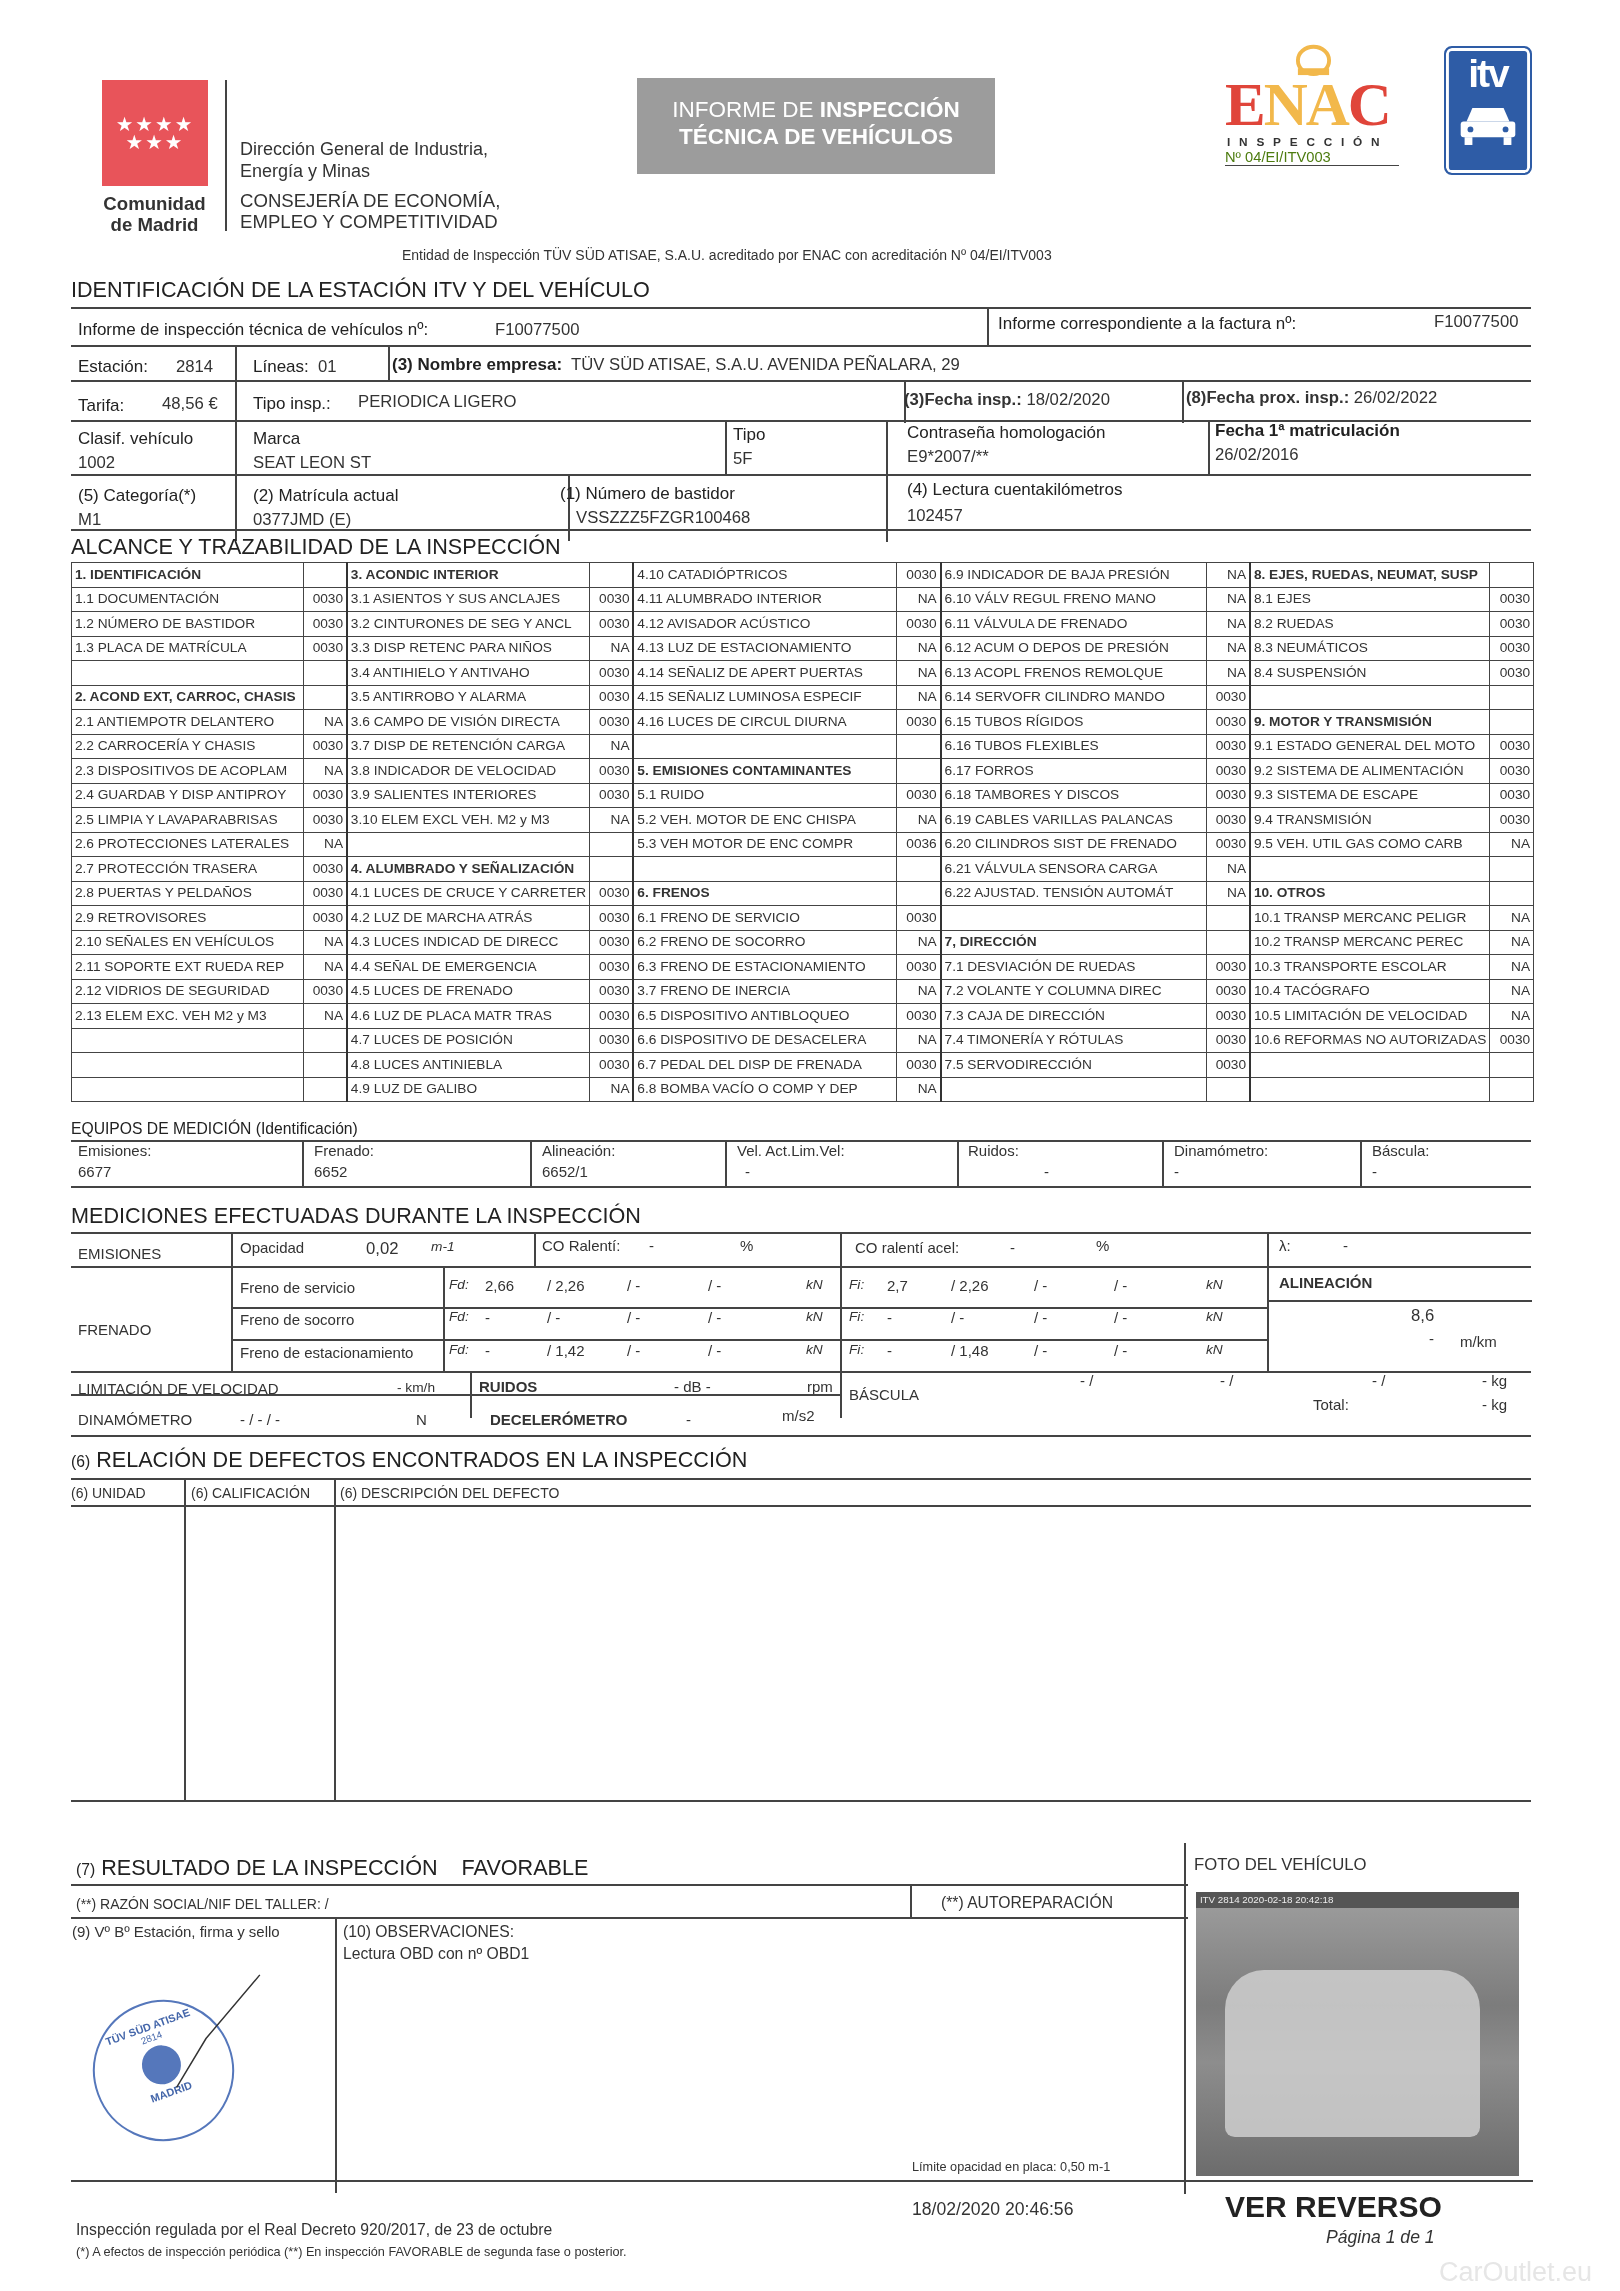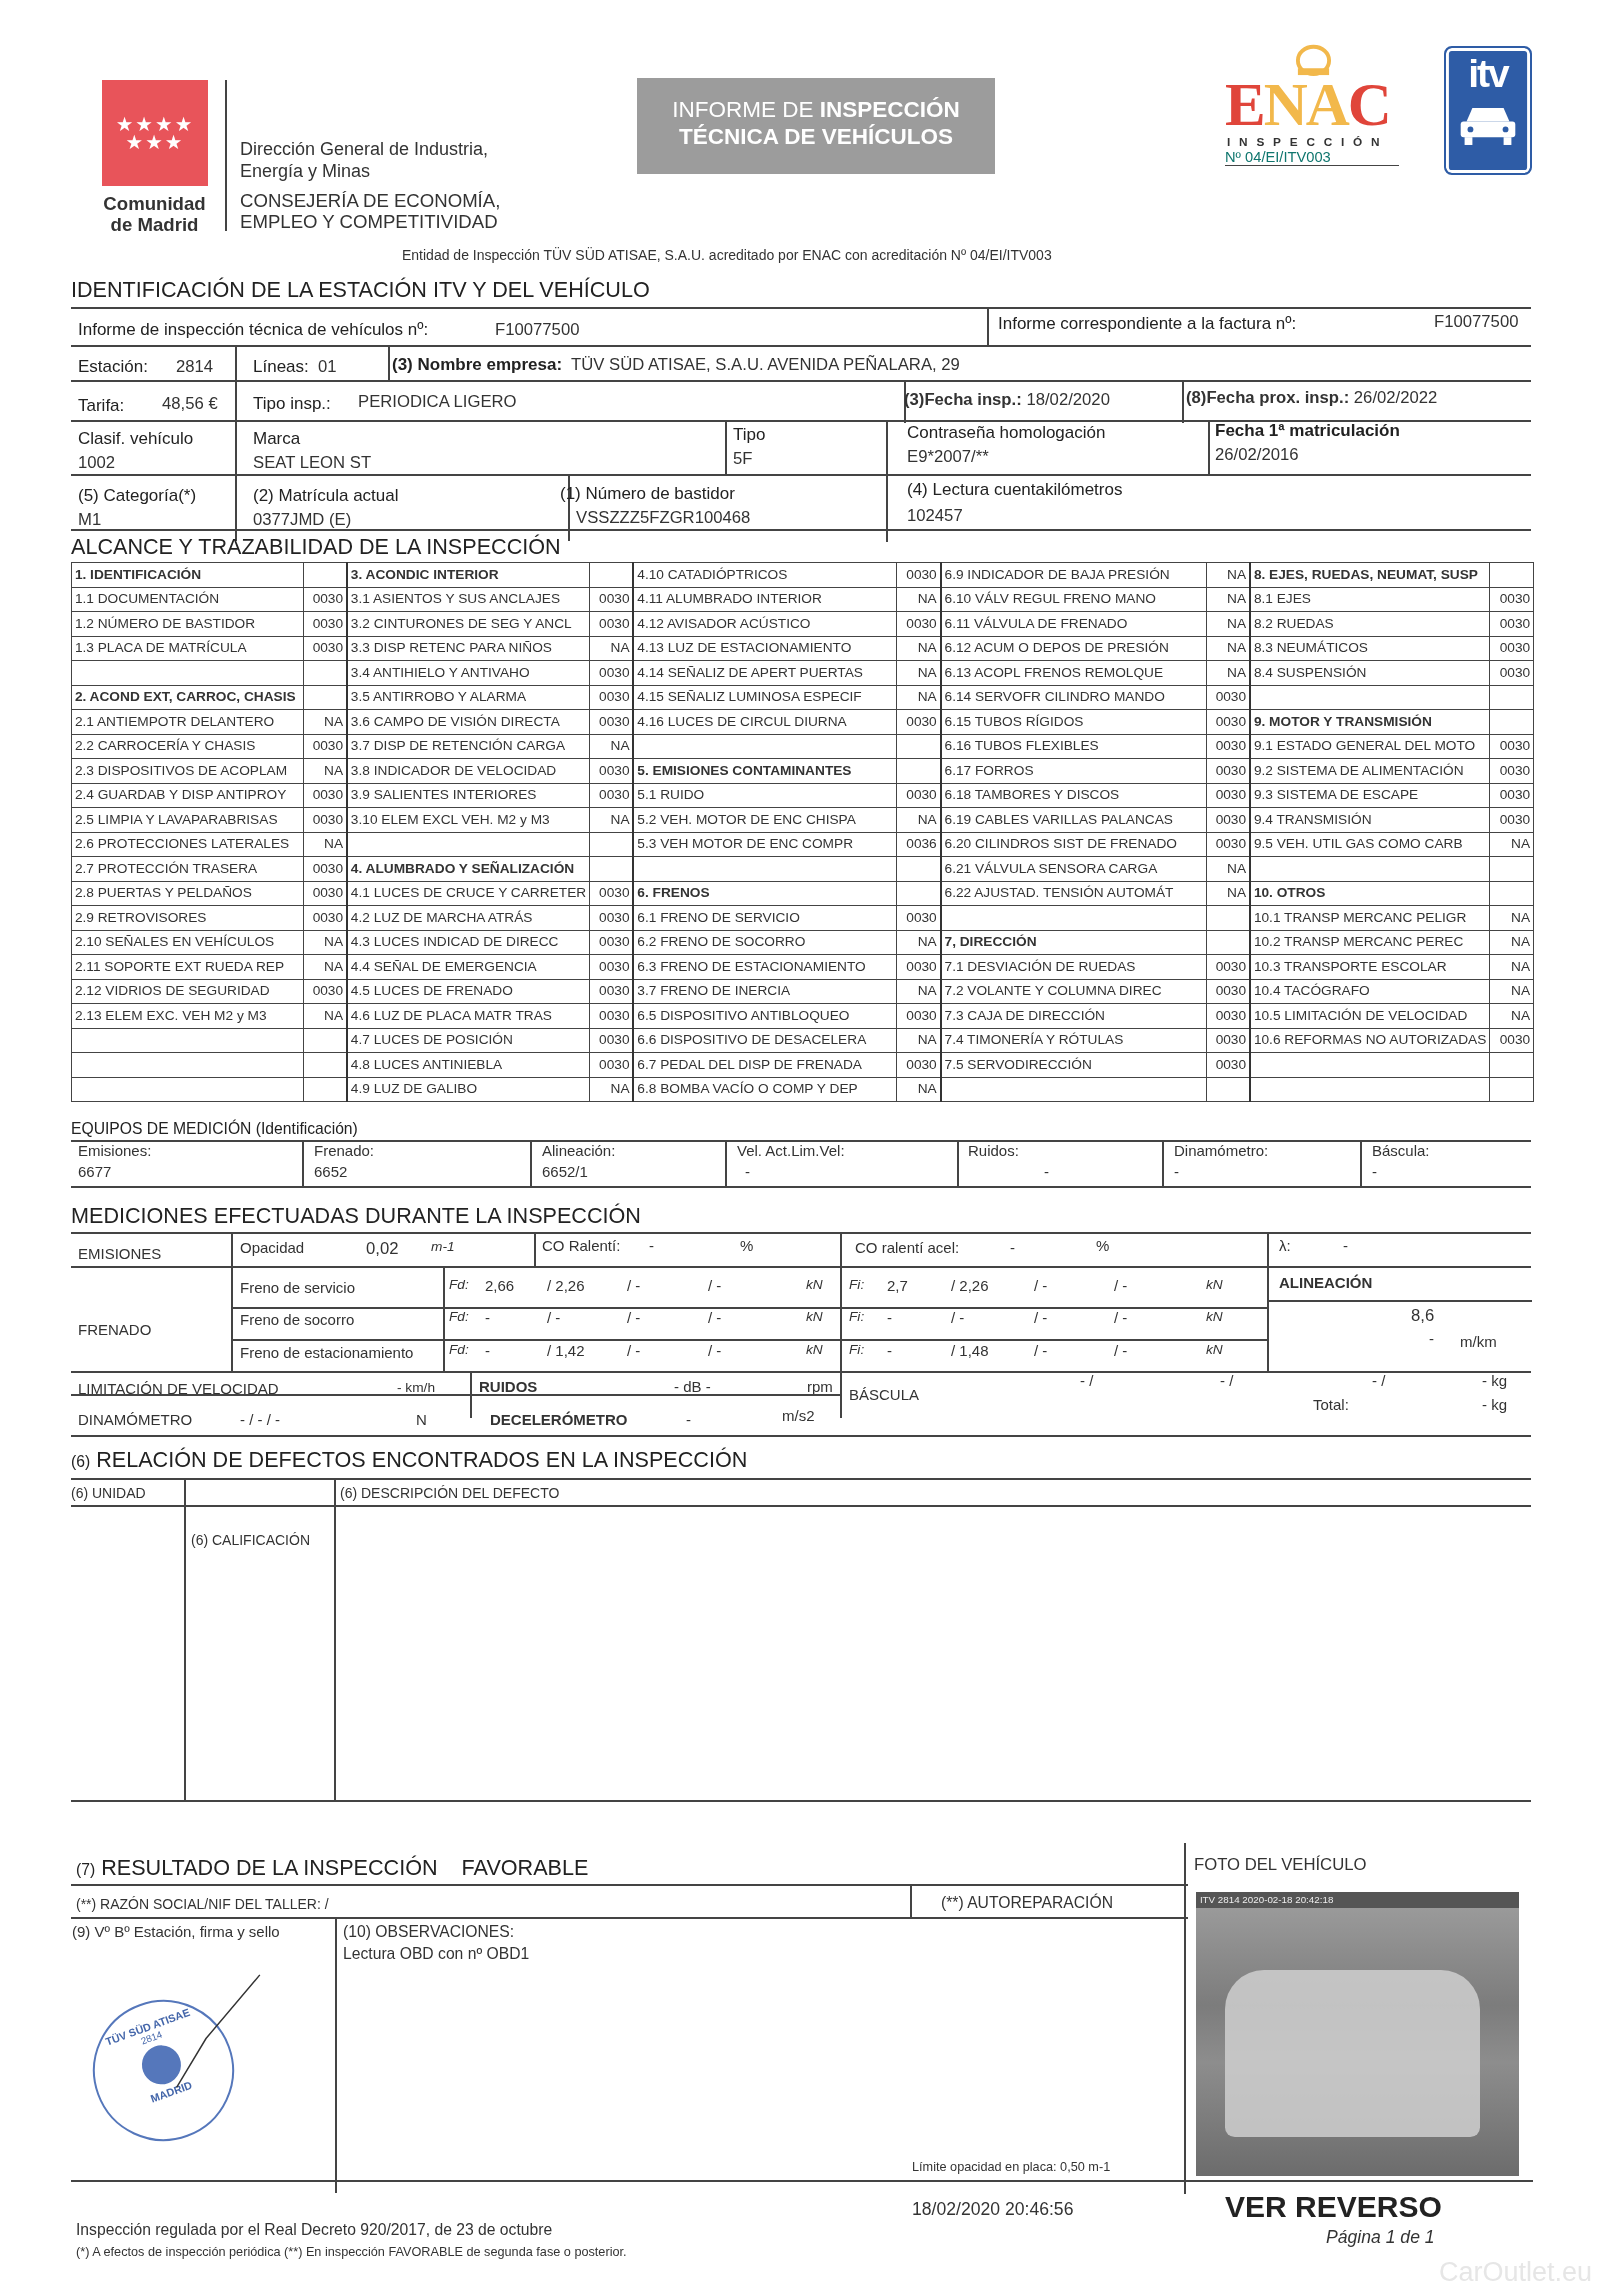--- a/index.html
+++ b/index.html
@@ -70,21 +70,21 @@
 </div>
 <div class="abs enac">
   <svg width="176" height="39" style="position:absolute;left:59px;top:0px;" viewBox="0 0 180 40">
     <ellipse cx="30" cy="22" rx="16" ry="14" fill="none" stroke="#f2b84b" stroke-width="4"></ellipse>
     <rect x="14" y="30" width="32" height="7" fill="#f2b84b"></rect>
   </svg>
   <div style="position:absolute;left:0;top:35px;font-family:'Liberation Serif',serif;font-weight:bold;font-size:61px;line-height:61px;letter-spacing:-2px;">
     <span style="color:#e0453a">E</span><span style="color:#f2b84b">NA</span><span style="color:#e0453a">C</span>
   </div>
   <div style="position:absolute;left:2px;top:96px;font-size:11.8px;font-weight:bold;letter-spacing:8.8px;color:#333;">INSPECCIÓN</div>
-  <div style="position:absolute;left:0;top:110px;font-size:14.7px;color:#0f766e;border-bottom:1.5px solid #444;width:174px;">Nº 04/EI/ITV003</div>
+  <div style="position:absolute;left:0;top:110px;font-size:14.7px;color:#4d7c0f;border-bottom:1.5px solid #444;width:174px;">Nº 04/EI/ITV003</div>
 </div>
 <div class="abs itv-logo">
   <div style="color:#fff;font-weight:bold;font-size:39px;text-align:center;margin-top:3.9px;letter-spacing:-2px;">itv</div>
   <svg width="78" height="49" viewBox="0 0 80 50" style="display:block;margin:3.9px auto 0;">
     <path d="M18 22 L24 8 H56 L62 22 Z" fill="#fff"></path>
     <rect x="12" y="22" width="56" height="16" rx="3" fill="#fff"></rect>
     <rect x="16" y="38" width="8" height="8" fill="#fff"></rect>
       <rect x="56" y="38" width="8" height="8" fill="#fff"></rect>
     <circle cx="22" cy="30" r="3" fill="#2e5ca6"></circle>
       <circle cx="58" cy="30" r="3" fill="#2e5ca6"></circle>
@@ -548,21 +548,21 @@
 <div class="cell meas" style="left:416px;top:1411px;">N</div>
 <div class="cell meas bold" style="left:490px;top:1411px;">DECELERÓMETRO</div>
 <div class="cell meas" style="left:686px;top:1411px;">-</div>
 <div class="cell meas" style="left:782px;top:1407px;">m/s2</div>
 <div class="line" style="left:71px;top:1435px;width:1460px;height:2px;"></div>
 
 <div class="abs h1" style="left:71px;top:1447px;"><span style="font-size:15.7px">(6)</span> <span>RELACIÓN DE DEFECTOS ENCONTRADOS EN LA INSPECCIÓN</span></div>
 <div class="line" style="left:71px;top:1478px;width:1460px;height:2px;"></div>
 <div class="cell meas" style="left:71px;top:1485px;font-size:14px;">(6) UNIDAD</div>
 <div class="line" style="left:184px;top:1478px;width:2px;height:323px;"></div>
-<div class="cell meas" style="left:191px;top:1485px;font-size:14px;margin-top:47px;">(6) CALIFICACIÓN</div>
+<div class="cell meas" style="left:191px;top:1485px;font-size:14px;">(6) CALIFICACIÓN</div>
 <div class="line" style="left:334px;top:1478px;width:2px;height:323px;"></div>
 <div class="cell meas" style="left:340px;top:1485px;font-size:14px;">(6) DESCRIPCIÓN DEL DEFECTO</div>
 <div class="line" style="left:71px;top:1505px;width:1460px;height:2px;"></div>
 <div class="line" style="left:71px;top:1800px;width:1460px;height:2px;"></div>
 
 <div class="abs h1" style="left:76px;top:1855px;"><span style="font-size:15.7px">(7)</span> <span>RESULTADO DE LA INSPECCIÓN</span> &nbsp;&nbsp; <span>FAVORABLE</span></div>
 <div class="line" style="left:71px;top:1884px;width:1117px;height:2px;"></div>
 <div class="cell meas" style="left:76px;top:1896px;font-size:14px;">(**) RAZÓN SOCIAL/NIF DEL TALLER: /</div>
 <div class="line" style="left:910px;top:1884px;width:2px;height:34px;"></div>
 <div class="cell meas" style="left:941px;top:1894px;font-size:15.7px;">(**) AUTOREPARACIÓN</div>

